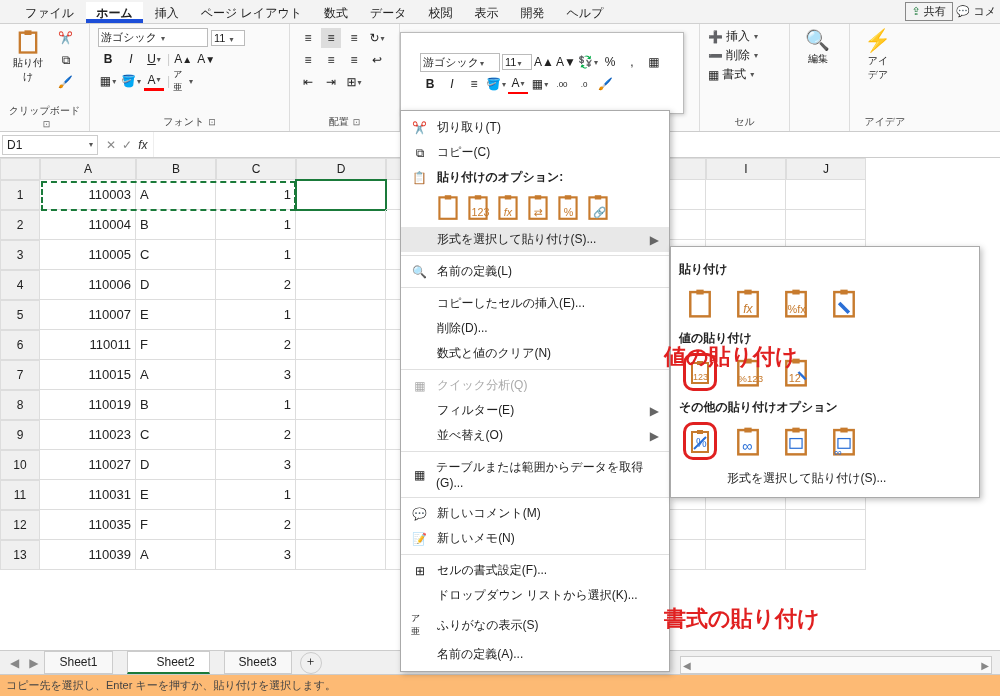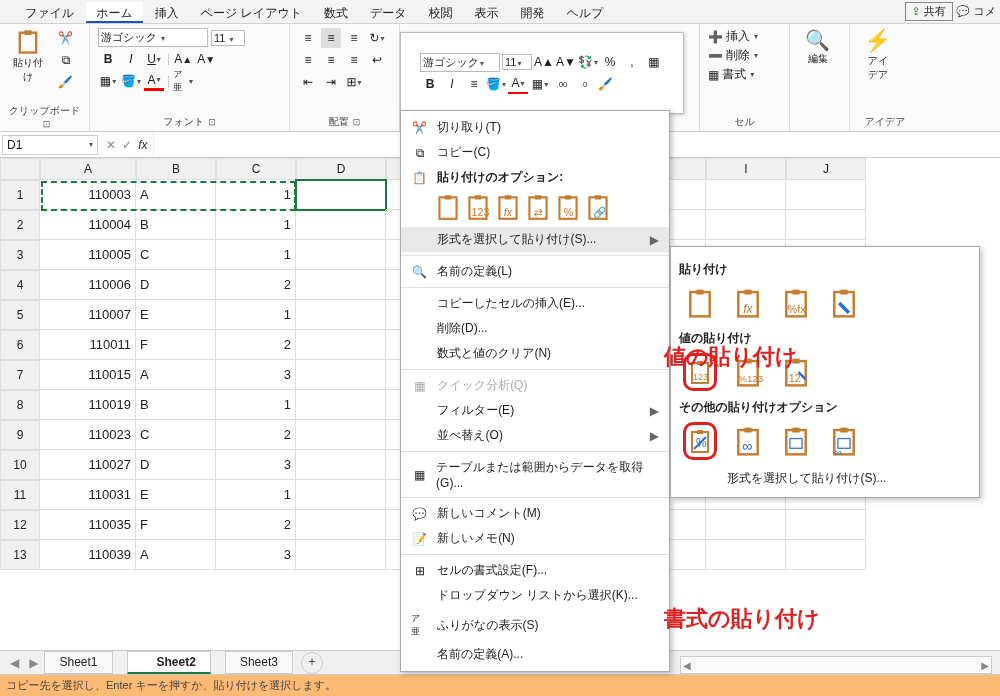--- a/index.html
+++ b/index.html
@@ -1,21 +1,21 @@
 <!DOCTYPE html>
 <html><head>
 <meta charset="utf-8">
 <style>
 * { box-sizing: border-box; margin: 0; padding: 0; font-family: "Yu Gothic UI", "Meiryo", sans-serif; }
 body { width: 1000px; height: 696px; background: #fff; font-size: 12px; color: #222; overflow: hidden; position: relative; }
 
 
 .tabs { display: flex; gap: 2px; padding: 2px 15px 0; border-bottom: 1px solid #d0d0d0; background: #f3f3f3; height: 24px; }
 .tab { padding: 3px 10px; font-size: 12px; cursor: pointer; }
-.tab.active { background: #fff; border-bottom: 2px solid #1d4ed8; font-weight: normal; text-align: center; }
+.tab.active { background: #fff; border-bottom: 4px solid #1d4ed8; font-weight: bold; text-align: center; }
 
 
 .topright { position: absolute; top: 2px; right: 4px; display: flex; align-items: center; gap: 4px; }
 .share { border: 1px solid #888; padding: 1px 6px; font-size: 11px; display: flex; align-items: center; gap: 3px; }
 
 
 .ribbon { display: flex; border-bottom: 1px solid #ccc; background: #fafafa; height: 108px; }
 .rgroup { border-right: 1px solid #ddd; padding: 2px 6px; display: flex; flex-direction: column; }
 .rgroup-body { flex: 1; display: flex; align-items: flex-start; gap: 4px; }
 .rgroup-label { text-align: center; font-size: 10px; color: #444; padding-top: 2px; }
@@ -56,21 +56,21 @@
 .col-D { width: 90px; }
 .col-rest { width: 80px; }
 
 
 .marching { border: 2px dashed #1a7a3a; position: absolute; left: 41px; top: 181px; width: 255px; height: 30px; pointer-events:none; }
 
 
 .sheet-tabs { position: absolute; bottom: 22px; left: 0; right: 0; display: flex; align-items: center; gap: 2px; background: #f0f0f0; border-top: 1px solid #ccc; height: 24px; padding-left: 6px; }
 .sheet-tabs .nav { color: #888; padding: 0 4px; }
 .sheet-tab { padding: 3px 14px; border: 1px solid #ccc; background: #f8f8f8; font-size: 12px; }
-.sheet-tab.active { background: #fff; border-bottom: 2px solid #1a7a3a; font-weight: bold; padding-left: 29px; }
+.sheet-tab.active { background: #fff; border-bottom: 2px solid #1a7a3a; font-weight: normal; padding-left: 29px; }
 .sheet-add { width: 22px; height: 22px; border: 1px solid #ccc; text-align: center; border-radius: 50%; margin-left: 6px; }
 
 
 .status { position: absolute; bottom: 0; left: 0; right: 0; height: 22px; background: #fdba74; border-top: 1px solid #ccc; display: flex; align-items: center; padding: 0 6px; font-size: 11px; color: #444; }
 
 
 .ctx { position: absolute; left: 400px; top: 110px; width: 270px; background: #fff; border: 1px solid #aaa; box-shadow: 2px 2px 6px rgba(0,0,0,.25); padding: 4px 0; z-index: 5; font-size: 12px; }
 .ctx-item { display: flex; align-items: center; padding: 4px 10px; gap: 8px; }
 .ctx-item.hl { background: #e8e8e8; }
 .ctx-item .arrow { margin-left: auto; color: #666; }

